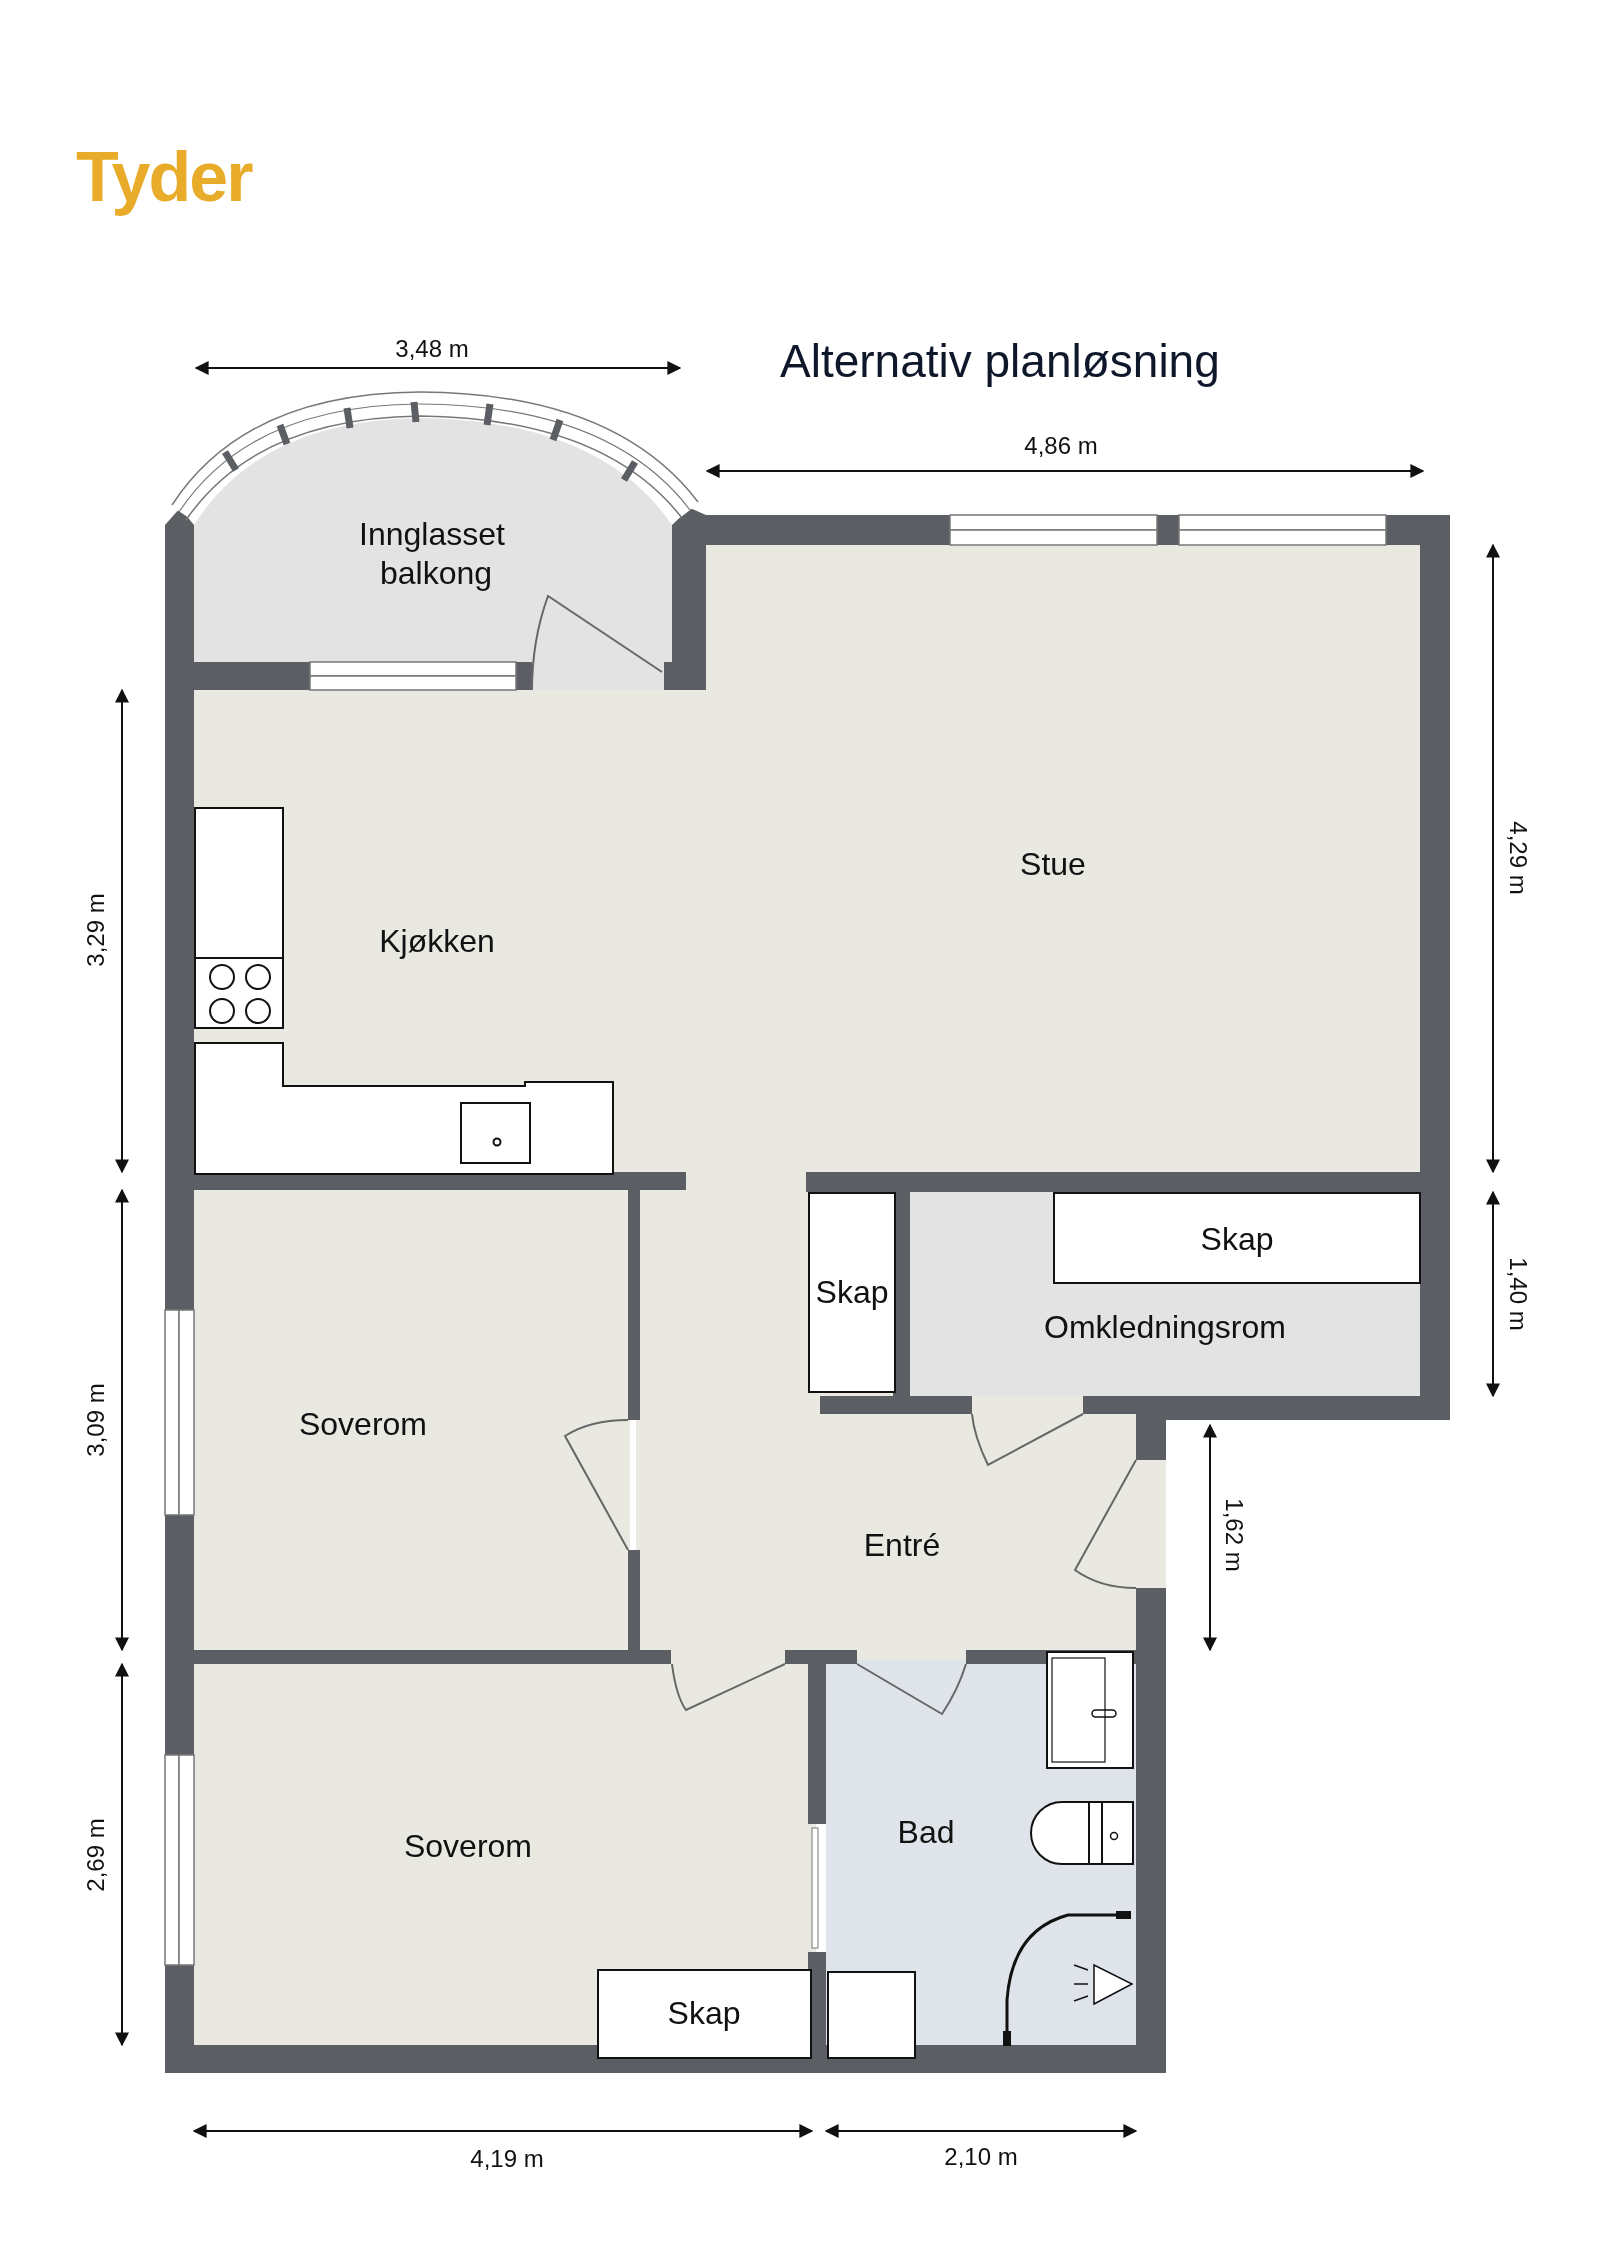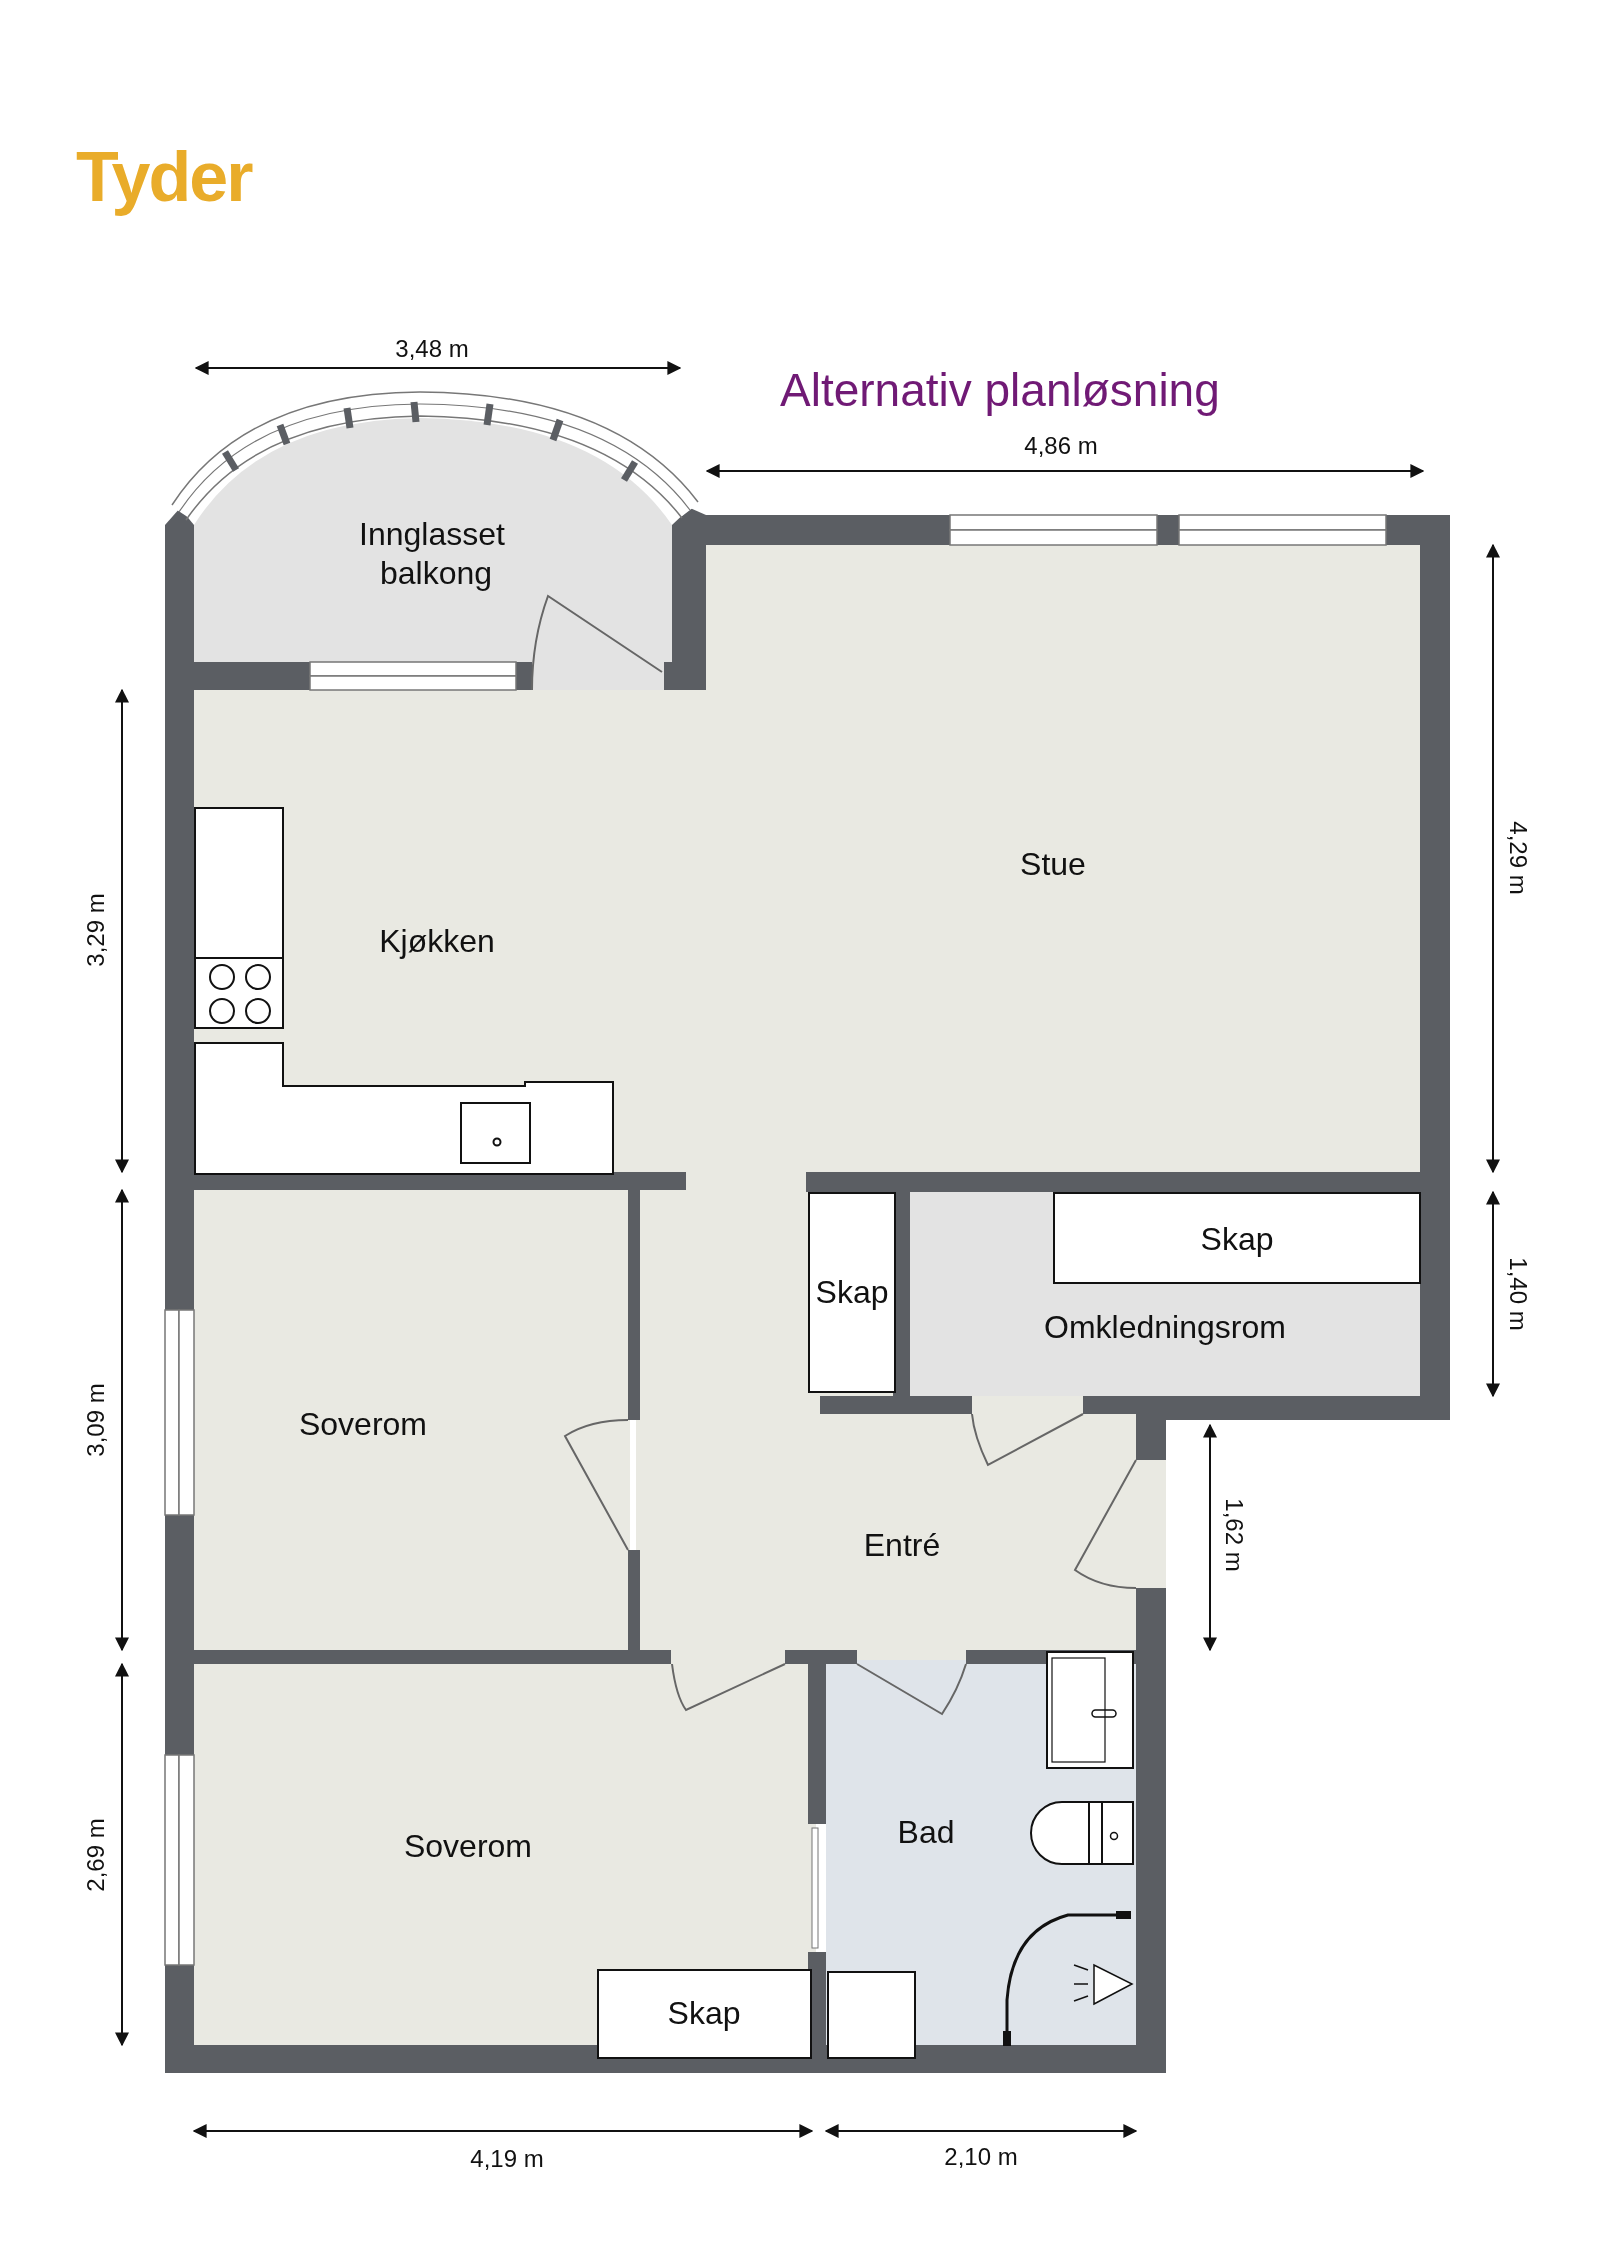--- a/index.html
+++ b/index.html
@@ -1,18 +1,18 @@
 <!DOCTYPE html>
 <html><head>
 <meta charset="utf-8">
 <style>
   html, body { margin: 0; padding: 0; background: #ffffff; }
   body { width: 1600px; height: 2263px; position: relative; overflow: hidden; font-family: "Liberation Sans", sans-serif; }
   .logo { position: absolute; left: 76px; top: 142px; font-family: "Liberation Sans", sans-serif; font-weight: 700; font-size: 70px; letter-spacing: -2px; line-height: 1; }
-  .title { position: absolute; left: 780px; top: 338px; font-size: 46px; color: #701a75; white-space: nowrap; line-height: 1; margin-top: 29px; }
+  .title { position: absolute; left: 780px; top: 338px; font-size: 46px; color: #0f172a; white-space: nowrap; line-height: 1; }
   svg.plan { position: absolute; left: 0; top: 0; }
   .room-label { font-family: "Liberation Sans", sans-serif; font-size: 32px; fill: #111; text-anchor: middle; }
   .dim-label { font-family: "Liberation Sans", sans-serif; font-size: 24px; fill: #111; text-anchor: middle; }
 </style>
 </head>
 <body>
 
 <div class="logo" style="color:#e9ac2a;">Tyder</div>
 <div class="title">Alternativ planløsning</div>
 

